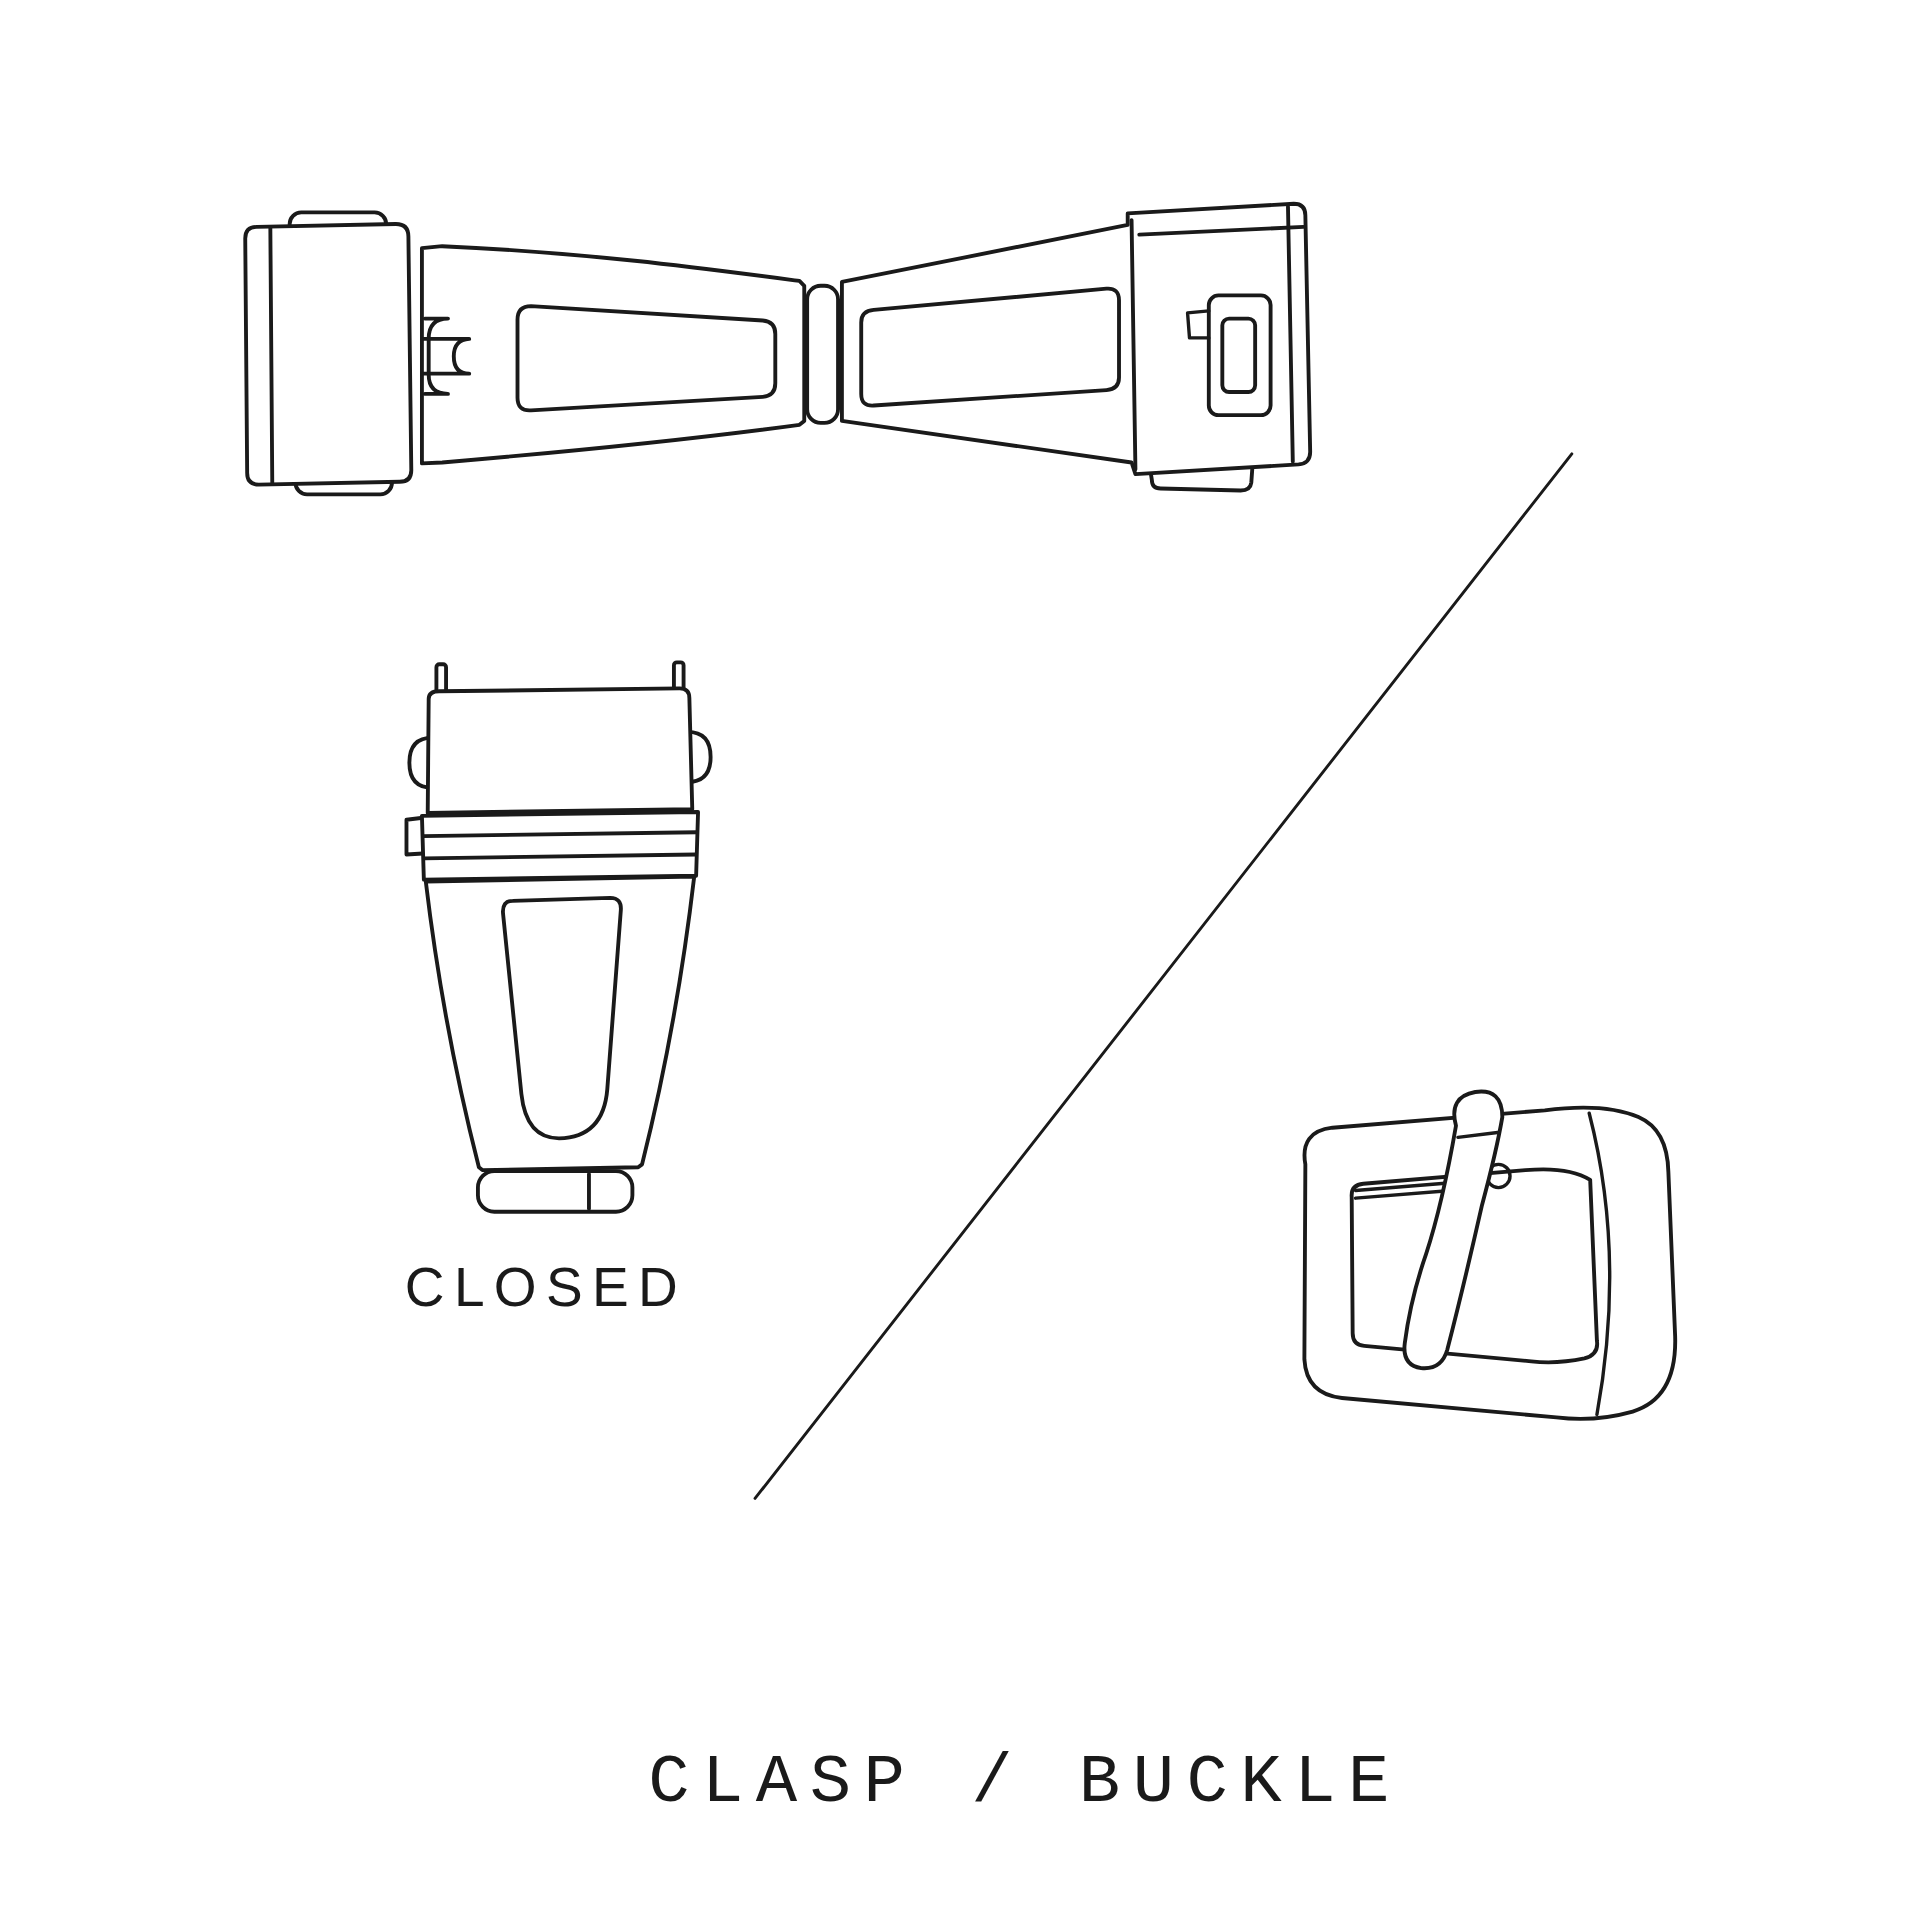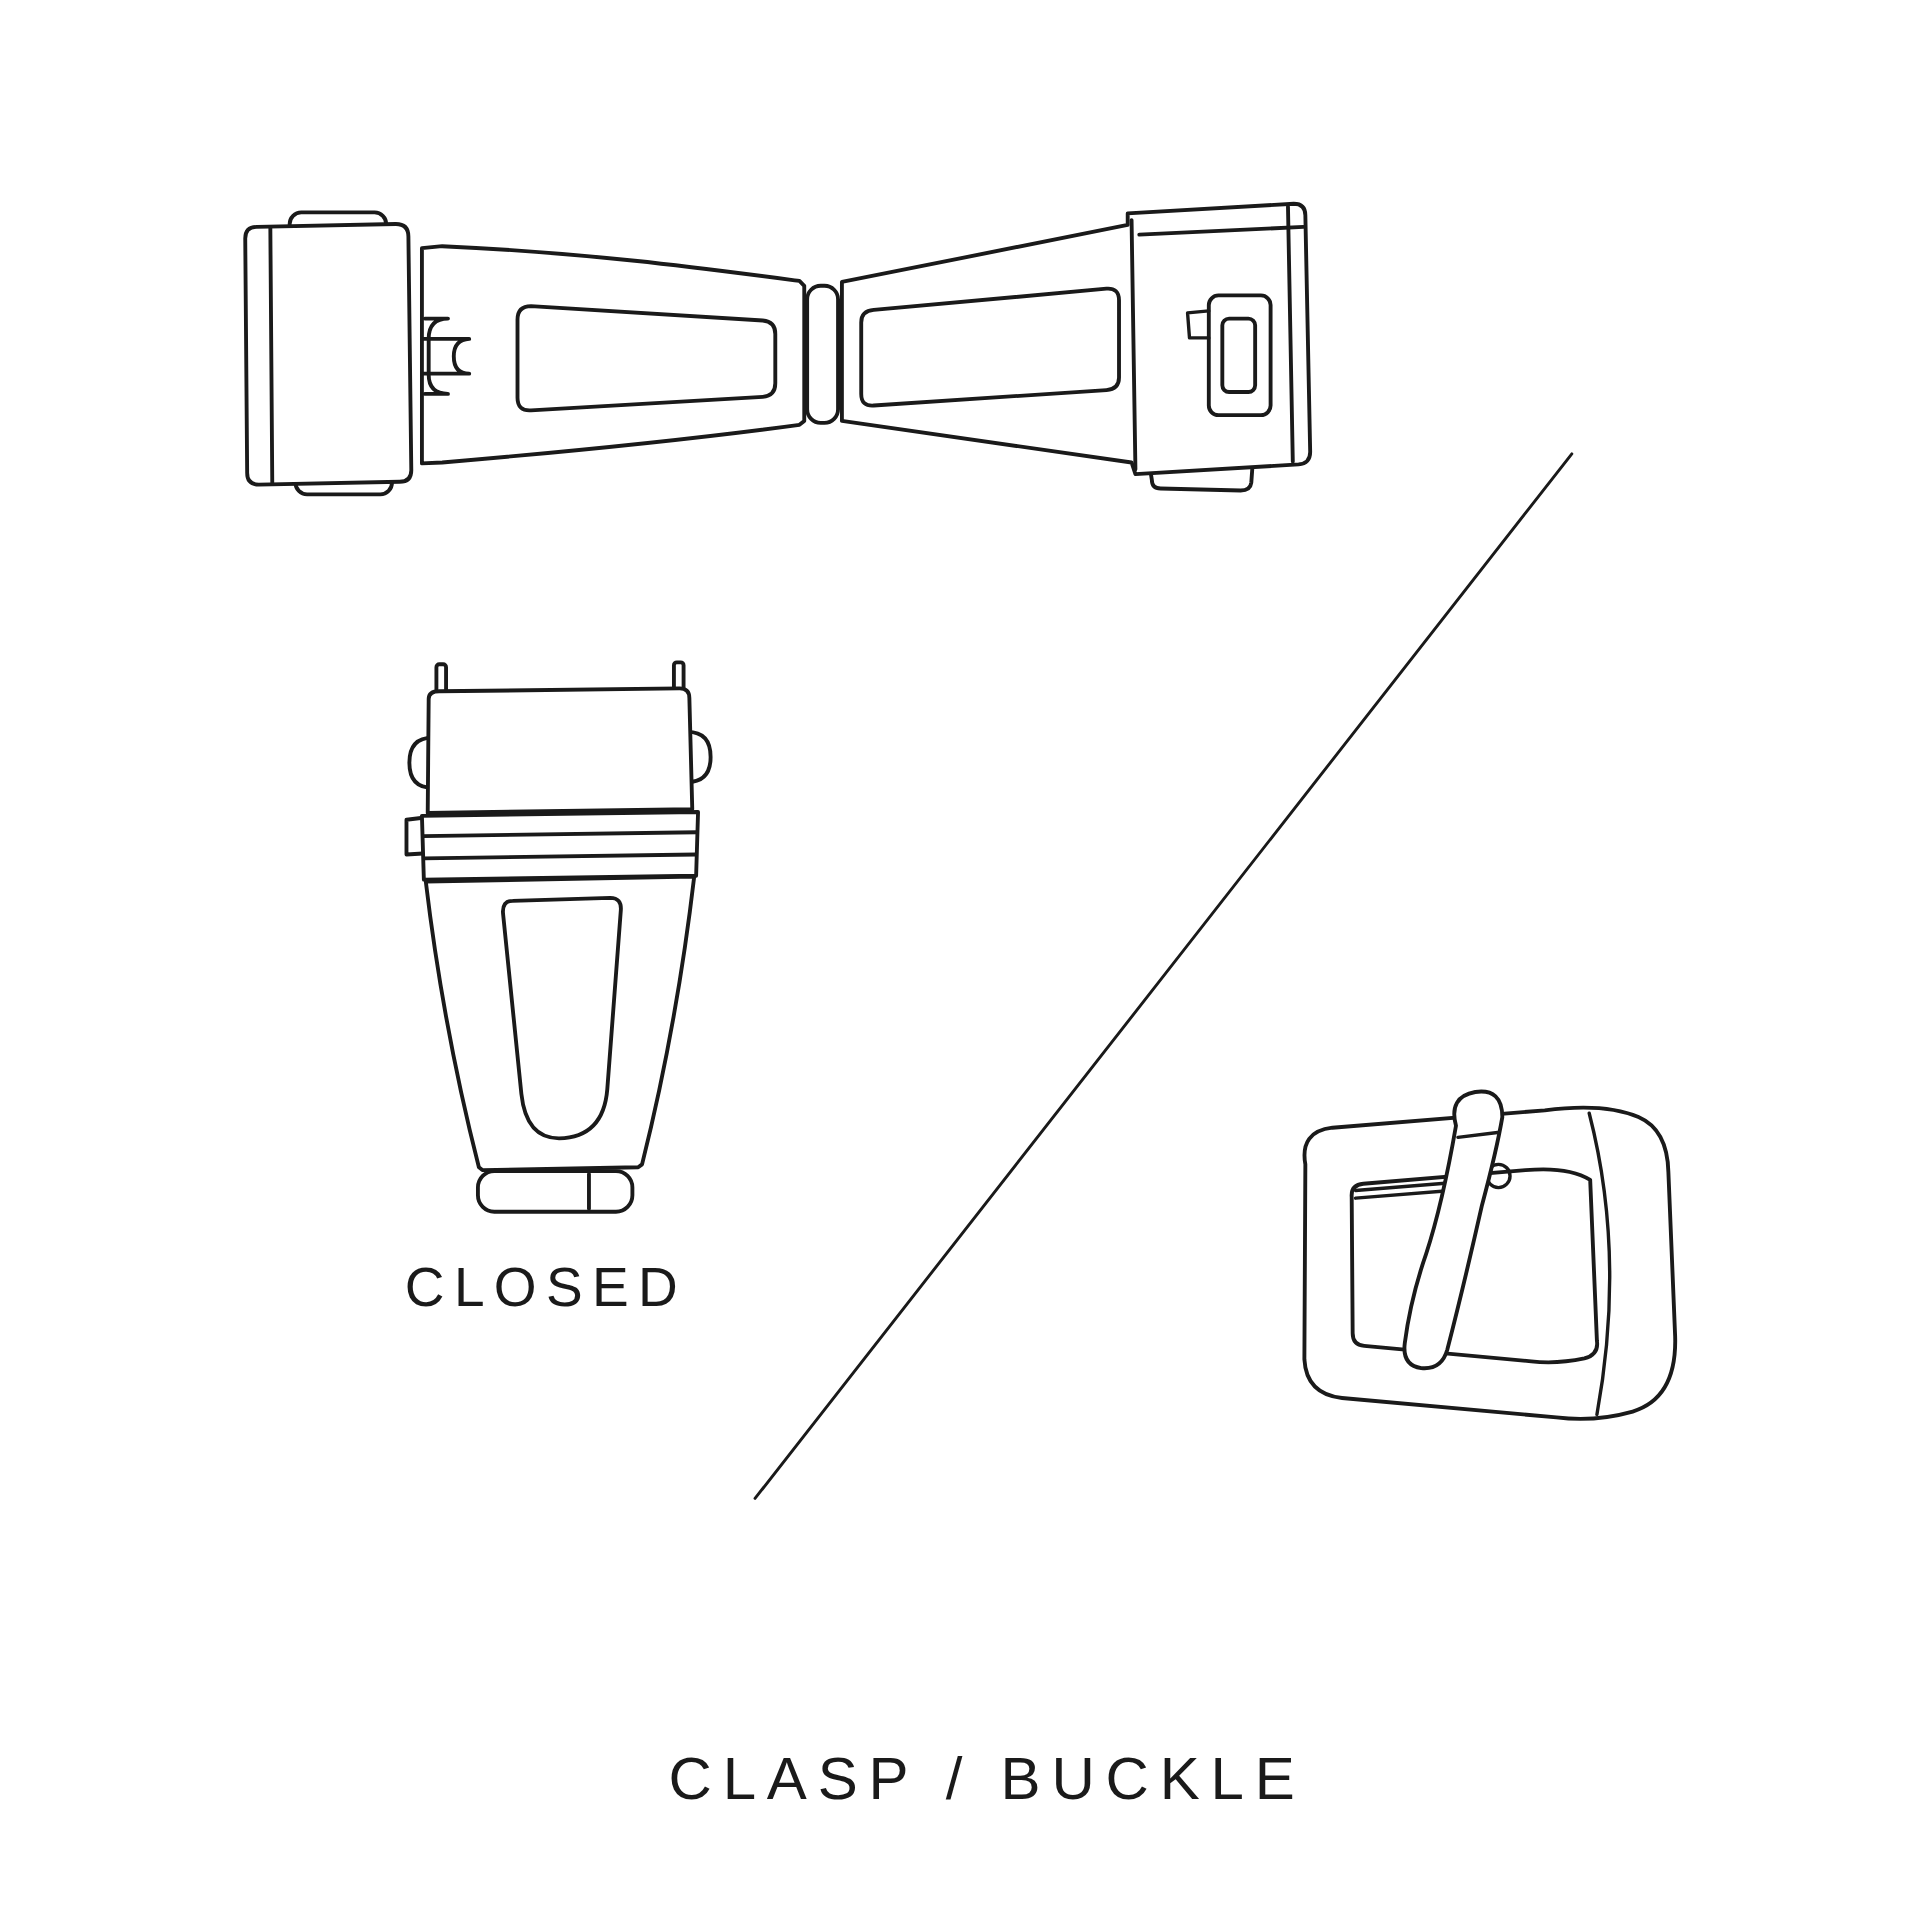--- a/index.html
+++ b/index.html
@@ -27,28 +27,29 @@
     white-space: nowrap;
     color: var(--ink);
     font-size: 55px;
     font-weight: 400;
     letter-spacing: 0.17em;
   }
   .caption-open { left: 823px; top: 519px; }
   .caption-closed { left: 546px; top: 1255px; text-align: right; }
   .big-title {
     position: absolute;
-    left: 987px;
+    left: 1025px;
     top: 1744px;
     transform: translateX(-50%);
     white-space: nowrap;
     color: var(--ink);
-    font-size: 60px;
+    font-size: 69px;
     font-weight: 400;
     letter-spacing: 0.18em;
+    font-family: Liberation Mono, monospace;
   }
 </style>
 </head>
 <body>
 
 <div class="canvas">
 
   <svg class="art" viewBox="0 0 2000 2000" stroke="currentColor" fill="#ffffff" stroke-linecap="round" stroke-linejoin="round">
 
     <g stroke-width="4">

